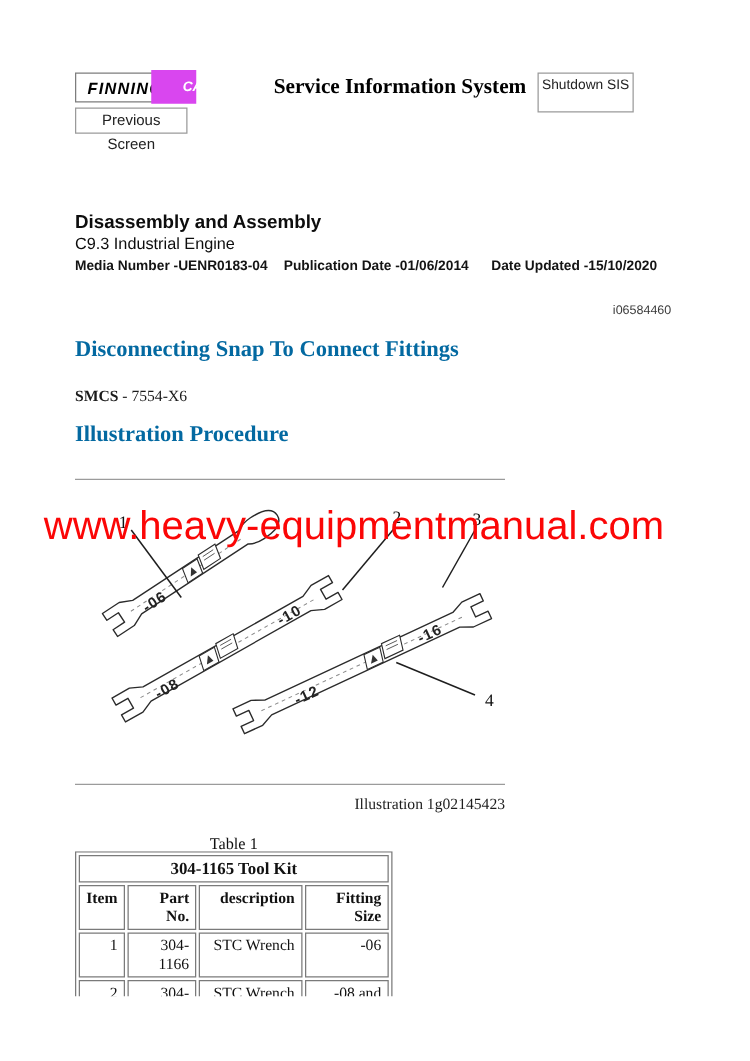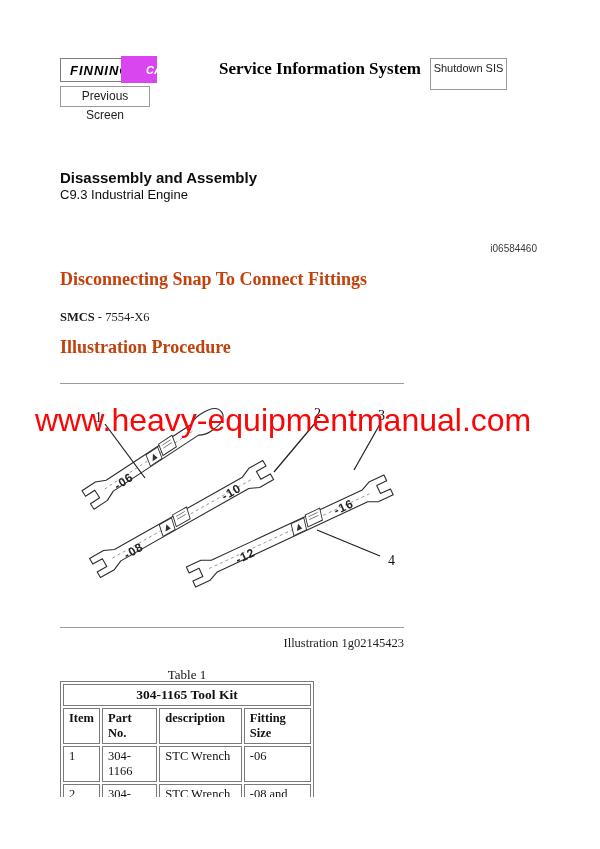--- a/index.html
+++ b/index.html
@@ -41,21 +41,21 @@
   
   .doc-title { position:absolute; left:60px; top:169px; font-size:15px; font-weight:bold; color:#0d0d0d; }
   .doc-subtitle { position:absolute; left:60px; top:187px; font-size:13px; font-weight:normal; color:#0d0d0d; }
   .media-row { position:absolute; left:60px; top:207px; width:480px; height:14px; font-size:11px; font-weight:bold; color:#141414; }
   .media-row span { position:absolute; top:0; white-space:nowrap; }
   .m1 { left:0; } .m2 { left:167px; } .m3 { left:333px; }
   .doc-id { position:absolute; top:243px; right:63px; font-size:10px; color:#3a3a3a; }
   
   .h-blue {
     position:absolute; left:60px; font-family:"Liberation Serif", serif;
-    font-weight:bold; font-size:18px; color:#c2410c; white-space:nowrap;
+    font-weight:bold; font-size:18px; color:#0369a1; white-space:nowrap;
   }
   .h-blue1 { top:269px; }
   .h-blue2 { top:337px; }
   .smcs { position:absolute; left:60px; top:310px; font-family:"Liberation Serif", serif; font-size:12.5px; color:#1a1a1a; }
   .smcs b { font-weight:bold; }
   .hrule { position:absolute; left:60px; width:344px; height:1px; background:#9b9b9b; }
   .hr1 { top:383px; } .hr2 { top:627px; }
   
   .illus { position:absolute; left:60px; top:396px; width:480px; height:228px; }
   .watermark {
@@ -73,21 +73,21 @@
     position:absolute; left:60px; top:667px; width:254px; text-align:center;
     font-family:"Liberation Serif", serif; font-size:13px; color:#111;
   }
   .table-wrap { position:absolute; left:60px; top:681px; width:258px; height:116px; overflow:hidden; }
   table.toolkit {
     width:254px; border-collapse:separate; border-spacing:2px;
     border:1px solid #7a7a7a; background:#fff;
   }
   table.toolkit th, table.toolkit td {
     border:1px solid #7a7a7a; font-family:"Liberation Serif", serif;
-    font-size:12.5px; padding:2px 5px; color:#111; text-align:left;
+    font-size:12.5px; padding:2px 5px; color:#111; text-align:right;
     vertical-align:top; background:#fff;
   }
   table.toolkit th.tk-title { text-align:center; font-weight:bold; font-size:13.5px; height:22px; }
   table.toolkit th { font-weight:bold; }
   table.toolkit td, table.toolkit th { height:20px; }
   .c-item { width:32px; } .c-part { width:58px; } .c-desc { width:84px; } .c-fit { width:70px; }
   
   .wrench { fill:#ffffff; stroke:#2b2b2b; stroke-width:1.1; stroke-linejoin:round; }
   .dashline { fill:none; stroke:#8a8a8a; stroke-width:0.8; stroke-dasharray:3,3; }
   .plate { fill:#ffffff; stroke:#2b2b2b; stroke-width:0.9; }
@@ -108,20 +108,25 @@
   <div class="cat-box">CAT</div>
 
   <div class="sis-title">Service Information System</div>
 
   <div class="btn btn-shutdown">Shutdown SIS</div>
   <div class="btn btn-previous">Previous Screen</div>
 
 
   <div class="doc-title">Disassembly and Assembly</div>
   <div class="doc-subtitle">C9.3 Industrial Engine</div>
+  <div class="media-row">
+    <span class="m1">Media Number -UENR0183-04</span>
+    <span class="m2">Publication Date -01/06/2014</span>
+    <span class="m3">Date Updated -15/10/2020</span>
+  </div>
   <div class="doc-id">i06584460</div>
 
   <div class="h-blue h-blue1">Disconnecting Snap To Connect Fittings</div>
   <div class="smcs">
     <b>SMCS</b><span> - 7554-X6</span>
   </div>
   <div class="h-blue h-blue2">Illustration Procedure</div>
 
   <div class="hrule hr1"></div>
 

